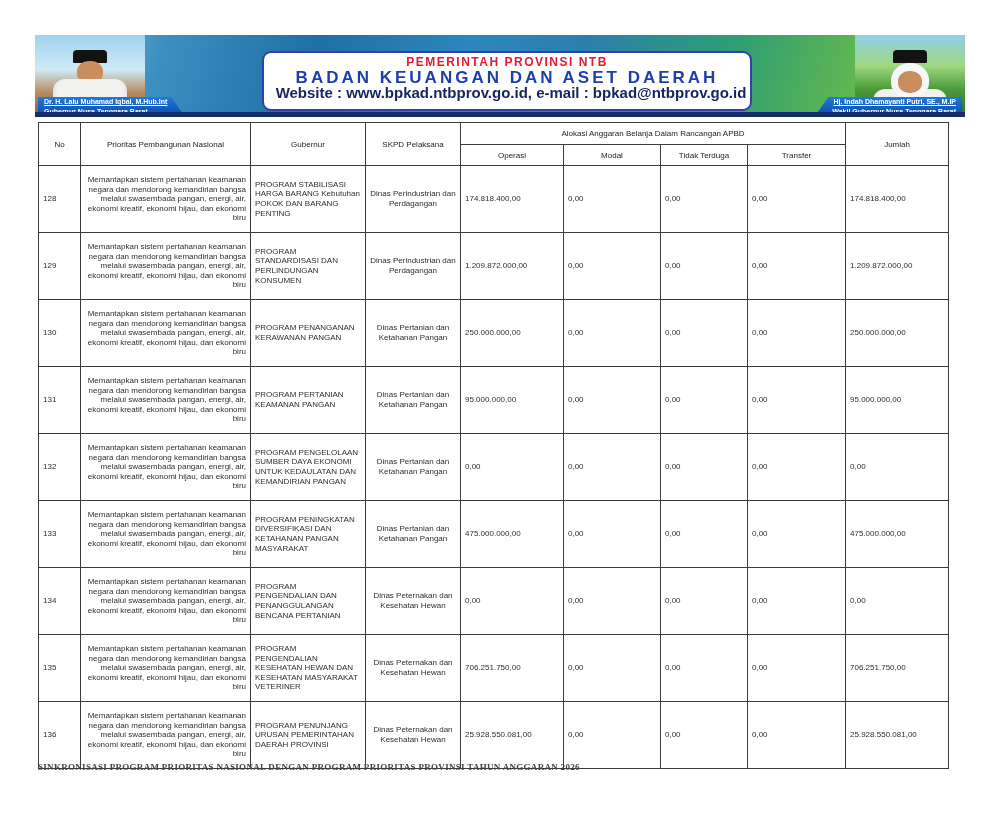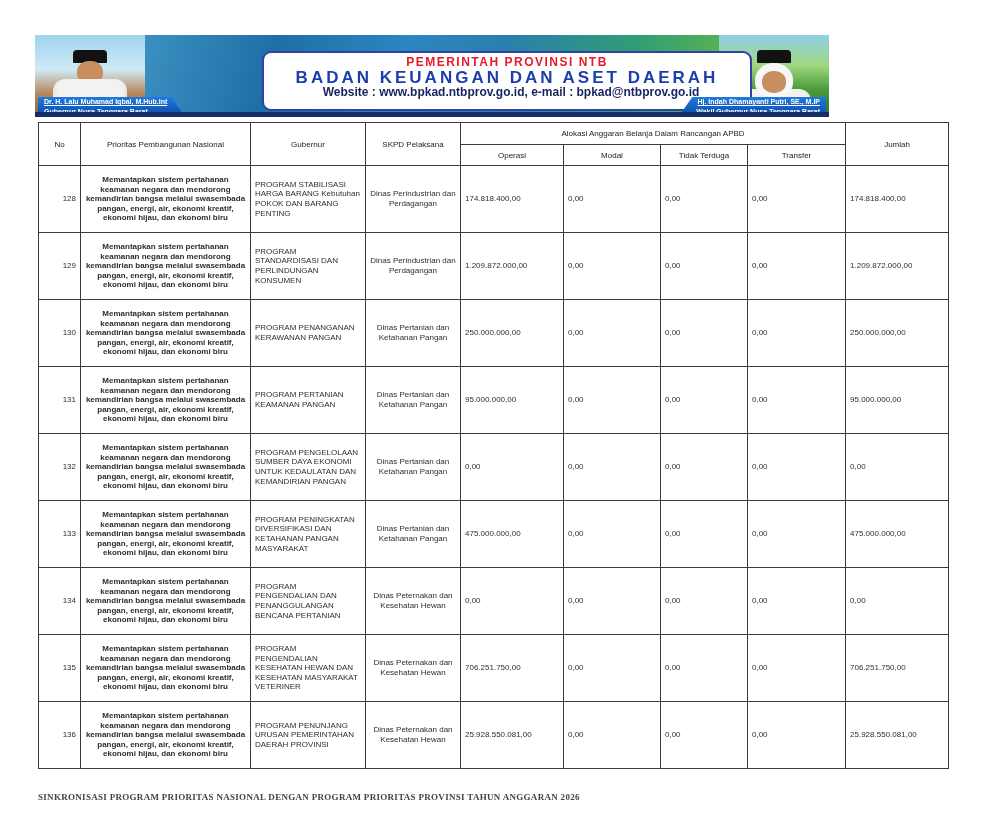--- a/index.html
+++ b/index.html
@@ -1,20 +1,20 @@
 <!DOCTYPE html>
 <html><head>
 <meta charset="utf-8">
 <style>
   * { margin:0; padding:0; box-sizing:border-box; }
   body { background:#ffffff; font-family:"Liberation Sans", sans-serif; }
   .page { position:relative; width:1000px; height:818px; background:#ffffff; overflow:hidden; }
 
   
-  .banner { position:absolute; left:35px; top:35px; width:794px; height:82px;
+  .banner { position:absolute; left:35px; top:35px; width:930px; height:82px;
     background:
       linear-gradient(105deg, #7fc0e2 0%, #3a8fc0 14%, #1f6fa6 30%, #2c86bf 46%, #2a7fae 58%, #2f9e74 74%, #63b84e 88%, #3e8f3a 100%);
     overflow:visible; }
   .banner-strip { position:absolute; left:0; right:0; bottom:0; height:5px; background:#162d6b; }
 
   .photo { position:absolute; top:0; bottom:5px; width:110px; overflow:hidden; }
   .photo.left  { left:0;  background:linear-gradient(180deg,#9fd3ee 0%, #cfeaf6 45%, #b78a5e 75%, #8a6a48 100%); }
   .photo.right { right:0; background:linear-gradient(180deg,#8fd0e8 0%, #9fd77f 40%, #4d9c3c 70%, #2f7a2e 100%); }
   .person { position:absolute; bottom:0; left:50%; transform:translateX(-50%); width:78px; height:62px; }
   .hat  { width:34px; height:13px; background:#121212; margin:0 auto; border-radius:4px 4px 1px 1px; }
@@ -22,44 +22,44 @@
   .hijab .face2 { position:absolute; left:7px; top:8px; width:24px; height:22px; background:#c98e5f; border-radius:46%; }
   .face { width:26px; height:23px; background:#c98e5f; margin:-2px auto 0; border-radius:46%; }
   .torso{ width:74px; height:28px; background:#f2f2f0; margin:-5px auto 0; border-radius:12px 12px 0 0; box-shadow:inset 0 -4px 6px rgba(0,0,0,.12); }
   .hijab + .torso { margin-top:-8px; }
 
   .center-box { position:absolute; left:227px; top:16px; width:490px; height:60px;
     background:#ffffff; border:2px solid #3340a8; border-radius:9px; text-align:center; padding-top:3px; }
   .t1 { color:#e8192c; font-size:12px; font-weight:bold; letter-spacing:1.5px; line-height:13px; }
   .t2 { color:#1d3fae; font-size:17px; font-weight:bold; letter-spacing:3px; line-height:18px; white-space:nowrap; }
   .t3 { color:#16245e; font-size:9px; font-weight:bold; line-height:11px; }
-  .t4 { color:#16245e; font-size:12px; font-weight:bold; line-height:11px;padding-left:8px; }
+  .t4 { color:#16245e; font-size:15px; font-weight:bold; line-height:11px;padding-left:8px; }
 
   .plate { position:absolute; bottom:0; height:20px; color:#fff; font-weight:bold; font-size:7px; line-height:10px; padding:0 6px; white-space:nowrap; }
   .plate-left  { left:3px;  background:linear-gradient(180deg,#1f7ae0 0%, #0d47a1 100%);
     clip-path:polygon(0 0, calc(100% - 14px) 0, 100% 100%, 0 100%); padding-right:18px; }
   .plate-right { right:3px; background:linear-gradient(180deg,#1f7ae0 0%, #0d47a1 100%);
     clip-path:polygon(14px 0, 100% 0, 100% 100%, 0 100%); padding-left:18px; text-align:right; }
   .plate .nm { text-decoration:underline; }
 
   
   .table-wrap { position:absolute; left:38px; top:122px; width:910px; }
   table { border-collapse:collapse; table-layout:fixed; width:910px; }
   th, td { border:1px solid #3a3a3a; color:#2e2e2e; }
   thead th { font-size:8px; font-weight:normal; text-align:center; vertical-align:middle; padding:2px 3px; color:#222; }
   tbody td { font-size:8px; vertical-align:middle; padding:3px 4px; line-height:9.6px; }
   tr.data-row { height:67px; }
-  .col-no { text-align:right; }
-  .col-prioritas { text-align:center;font-weight:bold; }
+  .col-no { text-align:left; }
+  .col-prioritas { text-align:right; }
   .col-program { text-align:left; }
   .col-skpd { text-align:center; }
   .col-num { padding-right:6px; }
 
   
-  .footer-caption { position:absolute; left:38px; top:792px; font-family:"Liberation Serif", serif;
+  .footer-caption { position:absolute; left:38px; top:762px; font-family:"Liberation Serif", serif;
     font-size:9px; font-weight:bold; color:#45453f; letter-spacing:0.3px; }
 </style>
 </head>
 <body>
 
 <div class="page">
 
   <div class="banner">
 
     <div class="photo left">

